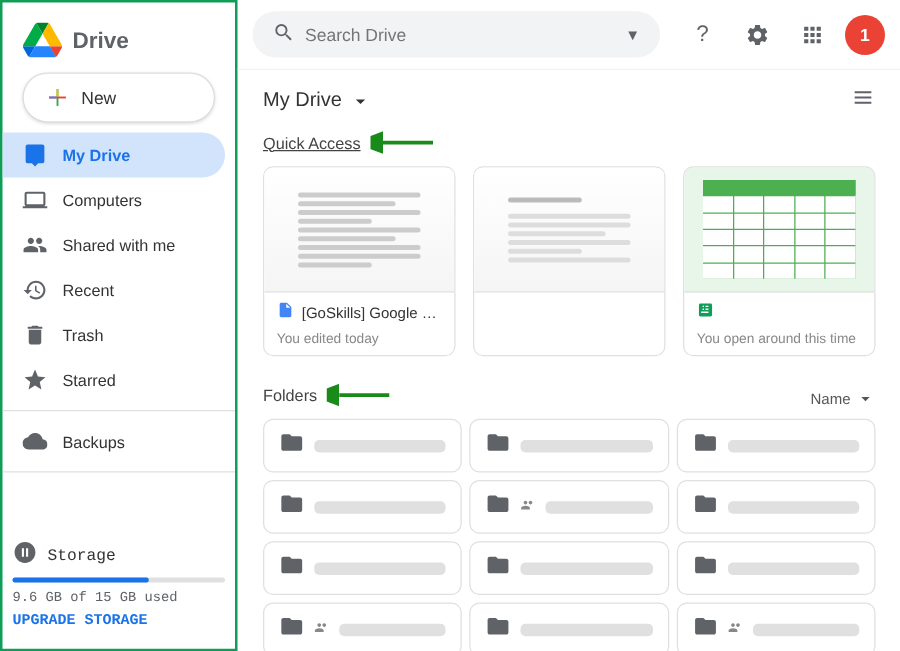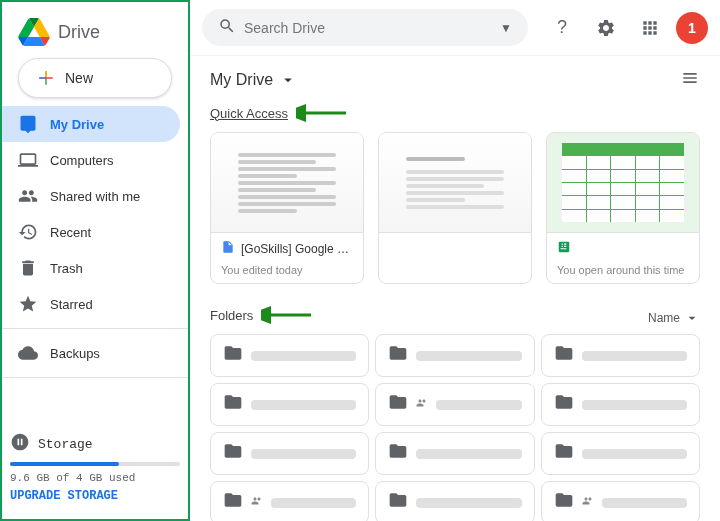--- a/index.html
+++ b/index.html
@@ -30,21 +30,21 @@
     }
 
     .logo-icon {
       width: 32px;
       height: 28px;
     }
 
     .drive-title {
       font-size: 18px;
       color: #5f6368;
-      font-weight: 400;
+      font-weight: 700;
     }
 
     .new-btn {
       display: flex;
       align-items: center;
       gap: 10px;
       margin: 0 16px 8px 16px;
       padding: 10px 18px;
       border-radius: 24px;
       border: 1px solid #ddd;
@@ -501,21 +501,21 @@
       <span>
         <svg width="20" height="20" viewBox="0 0 24 24" fill="#5f6368">
           <path d="M12 2C6.48 2 2 6.48 2 12s4.48 10 10 10 10-4.48 10-10S17.52 2 12 2zm-1 14H9V8h2v8zm4 0h-2V8h2v8z"></path>
         </svg>
       </span>
       <span style="font-size:13px;color:#333;font-weight:500;">Storage</span>
     </div>
     <div class="storage-bar-bg">
       <div class="storage-bar-fill"></div>
     </div>
-    <span class="storage-text">9.6 GB of 4 GB used</span>
+    <span class="storage-text">9.6 GB of 15 GB used</span>
     <span class="upgrade-link">UPGRADE STORAGE</span>
   </div>
 </div>
 
 <div id="main">
 
   <div id="topbar">
     <div class="search-bar">
       <span>
         <svg width="18" height="18" viewBox="0 0 24 24" fill="#5f6368">

